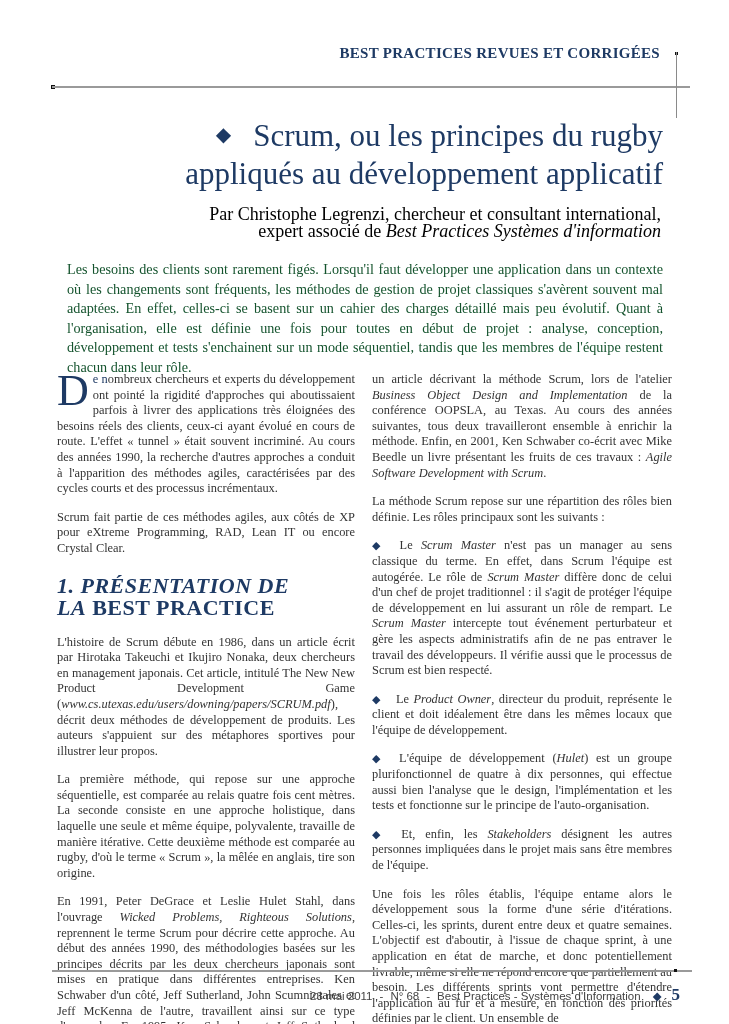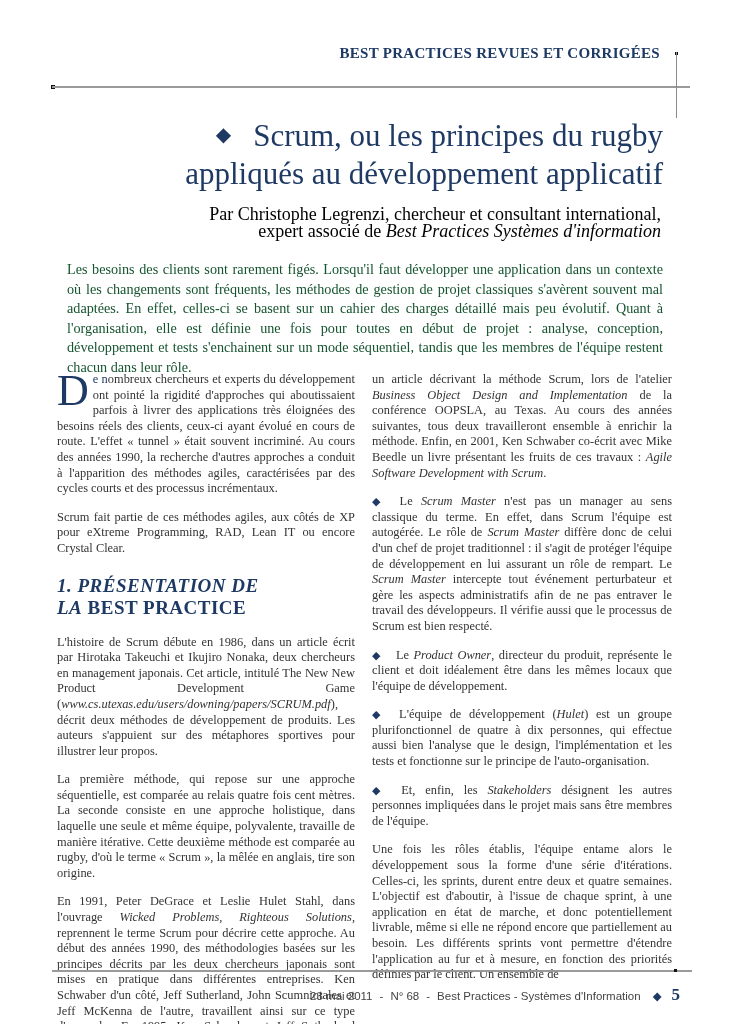--- a/index.html
+++ b/index.html
@@ -55,21 +55,21 @@
 
     .dropcap {
       float: left; font-size: 44px; line-height: 34px; margin: 2px 4px 0 0;
       color: #1e3a64; font-family: "Liberation Serif", serif;
     }
     .blue { color: #1e3a64; }
 
     .section-heading {
       margin: 18px 0 16px 0;
       font-family: "Liberation Serif", serif; font-weight: bold; font-style: italic;
-      font-size: 19px; line-height: 22px; color: #1e3a64; letter-spacing: 0.5px;
+      font-size: 22px; line-height: 22px; color: #1e3a64; letter-spacing: 0.5px;
       text-align: left;
     }
     .section-heading .upright { font-style: normal; }
 
     .col .bullet-p { text-indent: 0; }
     .bullet-dot { color: #1e3a64; font-size: 11px; margin-right: 14px; }
 
     
     .hline-bottom { left: 52px; top: 970px; width: 640px; height: 2px; background: #9a9a9a; }
     .hline-bottom-dot { left: 674px; top: 969px; width: 3px; height: 3px; background: #111; }
@@ -113,20 +113,21 @@
     <div>1. PRÉSENTATION DE</div>
     <div><span>LA</span><span class="upright"> BEST PRACTICE</span></div>
   </div>
   <p><span>L'histoire de Scrum débute en 1986, dans un article écrit par Hirotaka Takeuchi et Ikujiro Nonaka, deux chercheurs en management japonais. Cet article, intitulé The New New Product Development Game (</span><em>www.cs.utexas.edu/users/downing/papers/SCRUM.pdf</em><span>), décrit deux méthodes de développement de produits. Les auteurs s'appuient sur des métaphores sportives pour illustrer leur propos.</span></p>
   <p>La première méthode, qui repose sur une approche séquentielle, est comparée au relais quatre fois cent mètres. La seconde consiste en une approche holistique, dans laquelle une seule et même équipe, polyvalente, travaille de manière itérative. Cette deuxième méthode est comparée au rugby, d'où le terme « Scrum », la mêlée en anglais, tire son origine.</p>
   <p><span>En 1991, Peter DeGrace et Leslie Hulet Stahl, dans l'ouvrage </span><em>Wicked Problems, Righteous Solutions</em><span>, reprennent le terme Scrum pour décrire cette approche. Au début des années 1990, des méthodologies basées sur les principes décrits par les deux chercheurs japonais sont mises en pratique dans différentes entreprises. Ken Schwaber d'un côté, Jeff Sutherland, John Scumniotales et Jeff McKenna de l'autre, travaillent ainsi sur ce type d'approche. En 1995, Ken Schwaber et Jeff Sutherland présentent conjointement</span></p>
 </div>
 
 <div class="abs col col-right">
   <p><span>un article décrivant la méthode Scrum, lors de l'atelier </span><em>Business Object Design and Implementation</em><span> de la conférence OOPSLA, au Texas. Au cours des années suivantes, tous deux travailleront ensemble à enrichir la méthode. Enfin, en 2001, Ken Schwaber co-écrit avec Mike Beedle un livre présentant les fruits de ces travaux : </span><em>Agile Software Development with Scrum</em><span>.</span></p>
+  <p>La méthode Scrum repose sur une répartition des rôles bien définie. Les rôles principaux sont les suivants :</p>
 
   <p class="bullet-p"><span class="bullet-dot">◆</span><span>Le </span><em>Scrum Master</em><span> n'est pas un manager au sens classique du terme. En effet, dans Scrum l'équipe est autogérée. Le rôle de </span><em>Scrum Master</em><span> diffère donc de celui d'un chef de projet traditionnel : il s'agit de protéger l'équipe de développement en lui assurant un rôle de rempart. Le </span><em>Scrum Master</em><span> intercepte tout événement perturbateur et gère les aspects administratifs afin de ne pas entraver le travail des développeurs. Il vérifie aussi que le processus de Scrum est bien respecté.</span></p>
 
   <p class="bullet-p"><span class="bullet-dot">◆</span><span>Le </span><em>Product Owner</em><span>, directeur du produit, représente le client et doit idéalement être dans les mêmes locaux que l'équipe de développement.</span></p>
 
   <p class="bullet-p"><span class="bullet-dot">◆</span><span>L'équipe de développement (</span><em>Hulet</em><span>) est un groupe plurifonctionnel de quatre à dix personnes, qui effectue aussi bien l'analyse que le design, l'implémentation et les tests et fonctionne sur le principe de l'auto-organisation.</span></p>
 
   <p class="bullet-p"><span class="bullet-dot">◆</span><span>Et, enfin, les </span><em>Stakeholders</em><span> désignent les autres personnes impliquées dans le projet mais sans être membres de l'équipe.</span></p>
 
   <p>Une fois les rôles établis, l'équipe entame alors le développement sous la forme d'une série d'itérations. Celles-ci, les sprints, durent entre deux et quatre semaines. L'objectif est d'aboutir, à l'issue de chaque sprint, à une application en état de marche, et donc potentiellement livrable, même si elle ne répond encore que partiellement au besoin. Les différents sprints vont permettre d'étendre l'application au fur et à mesure, en fonction des priorités définies par le client. Un ensemble de</p>

